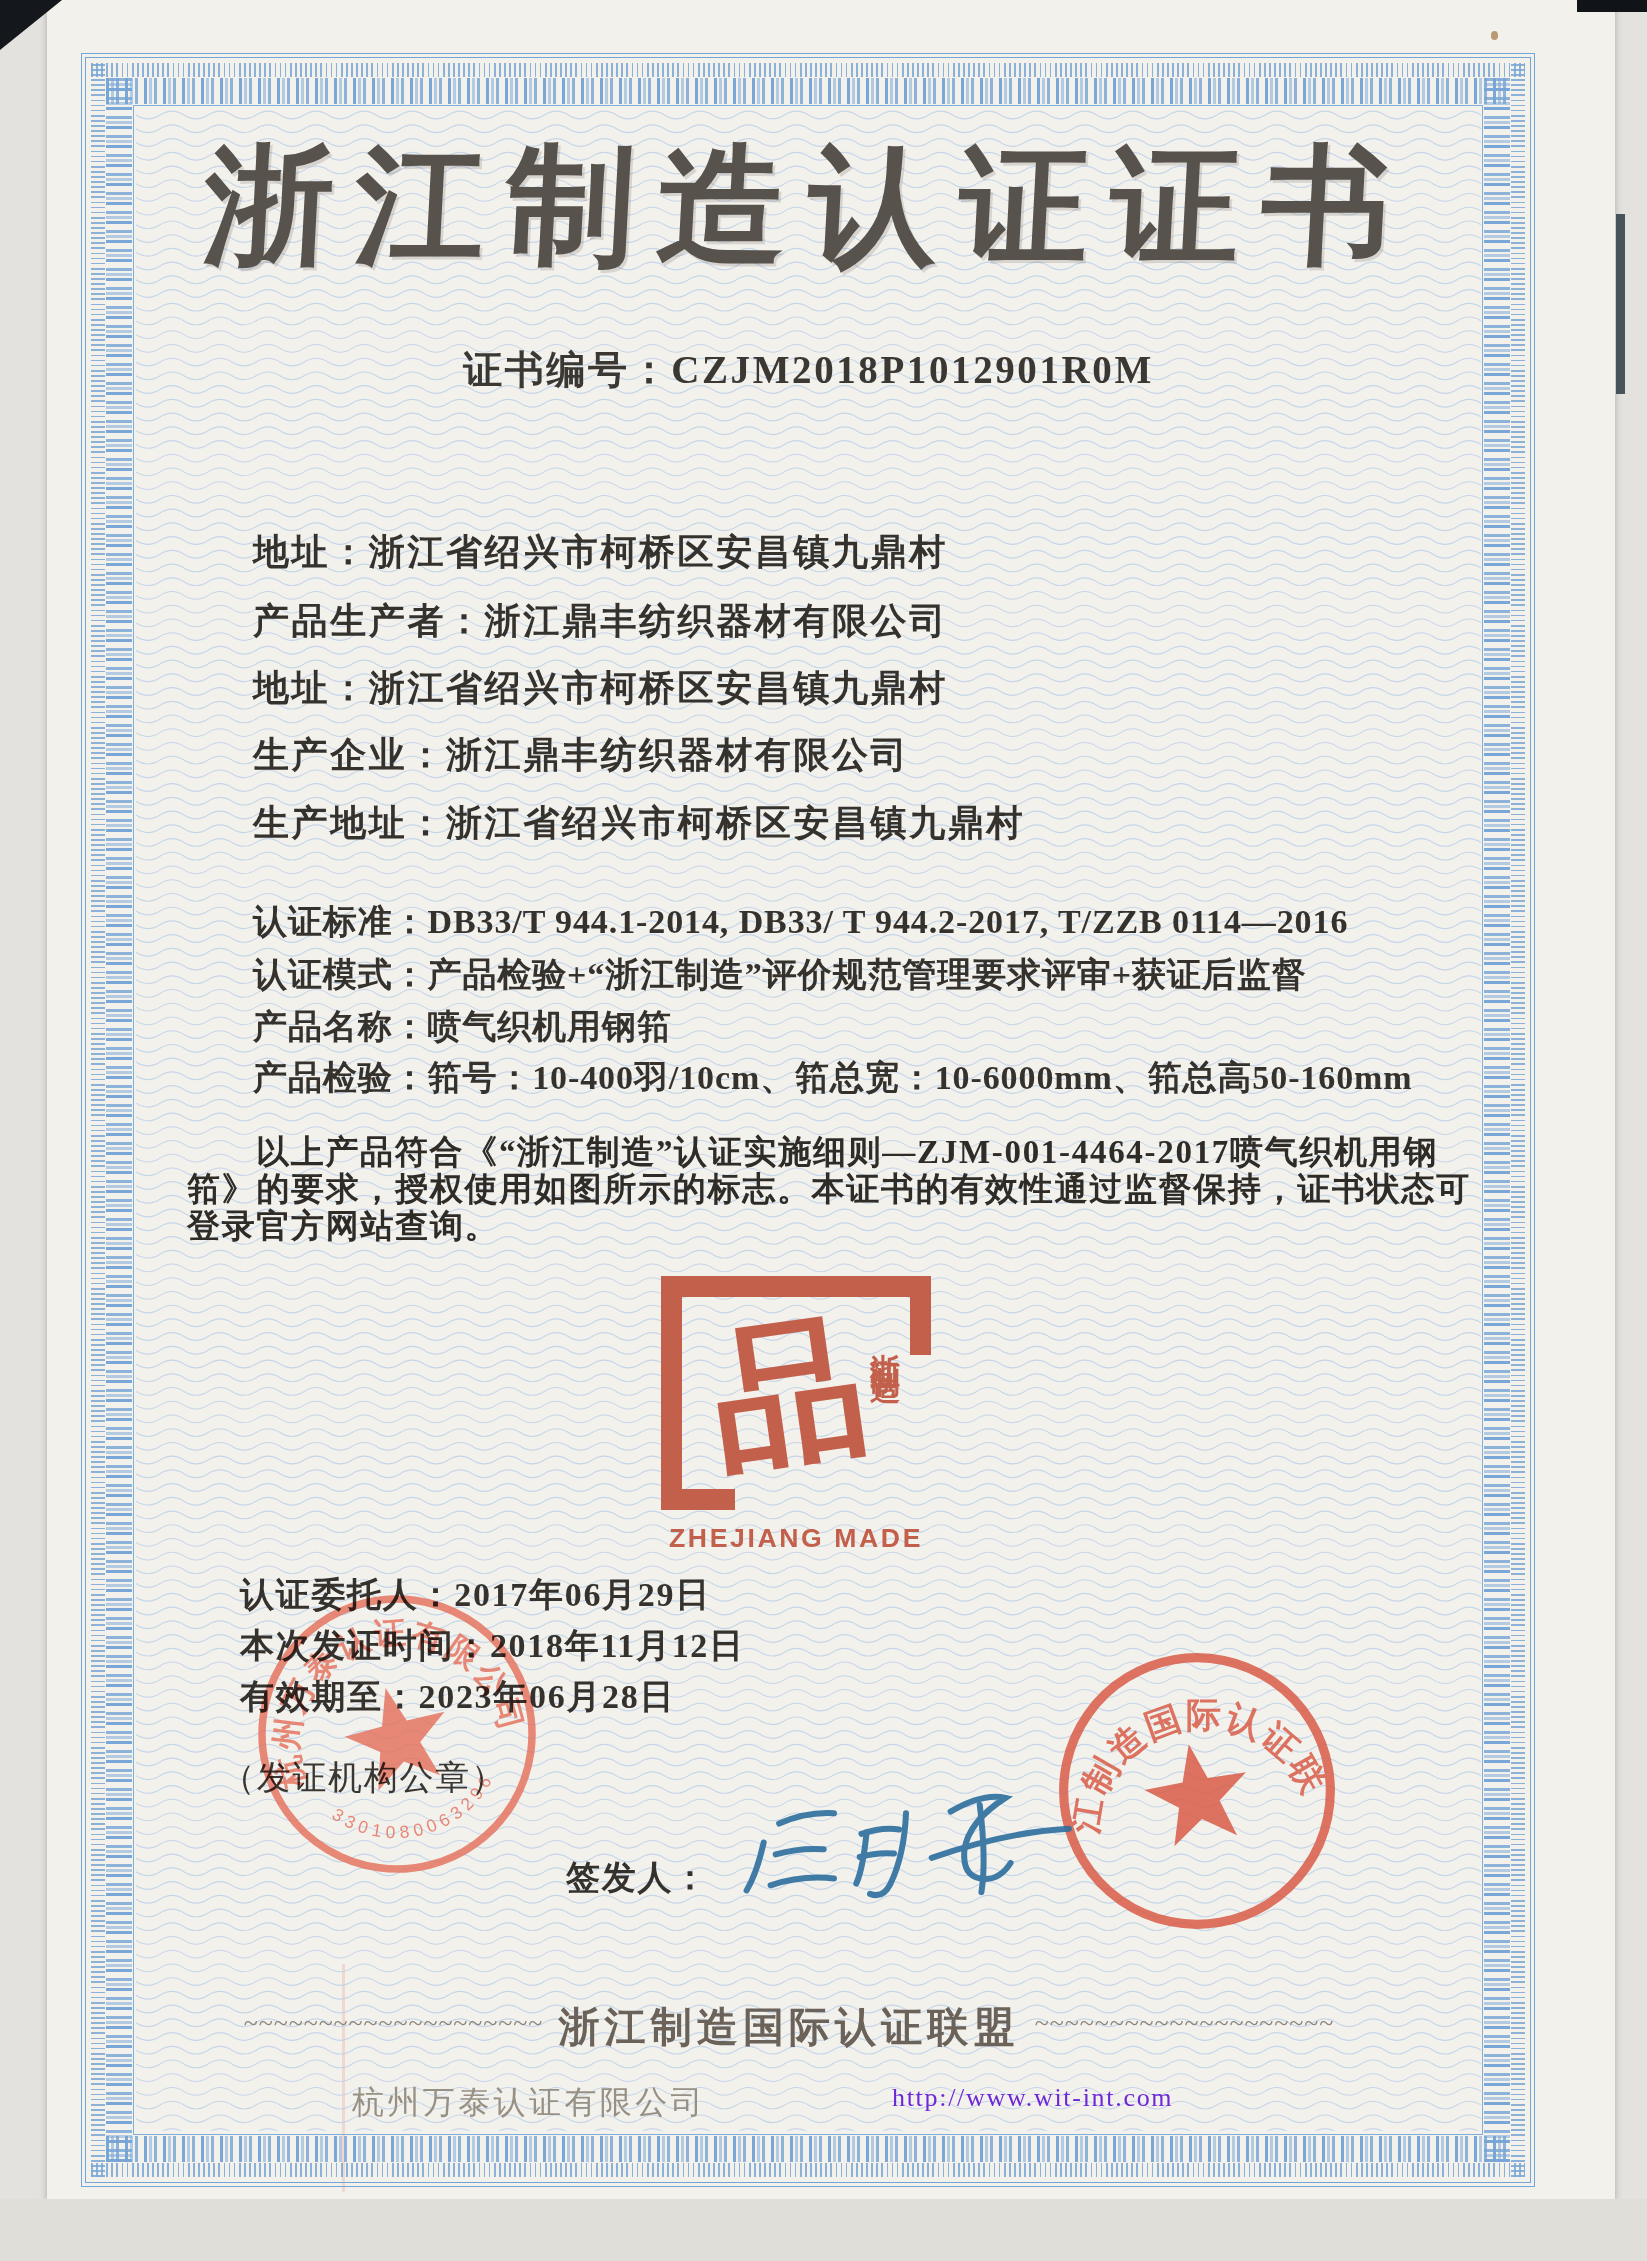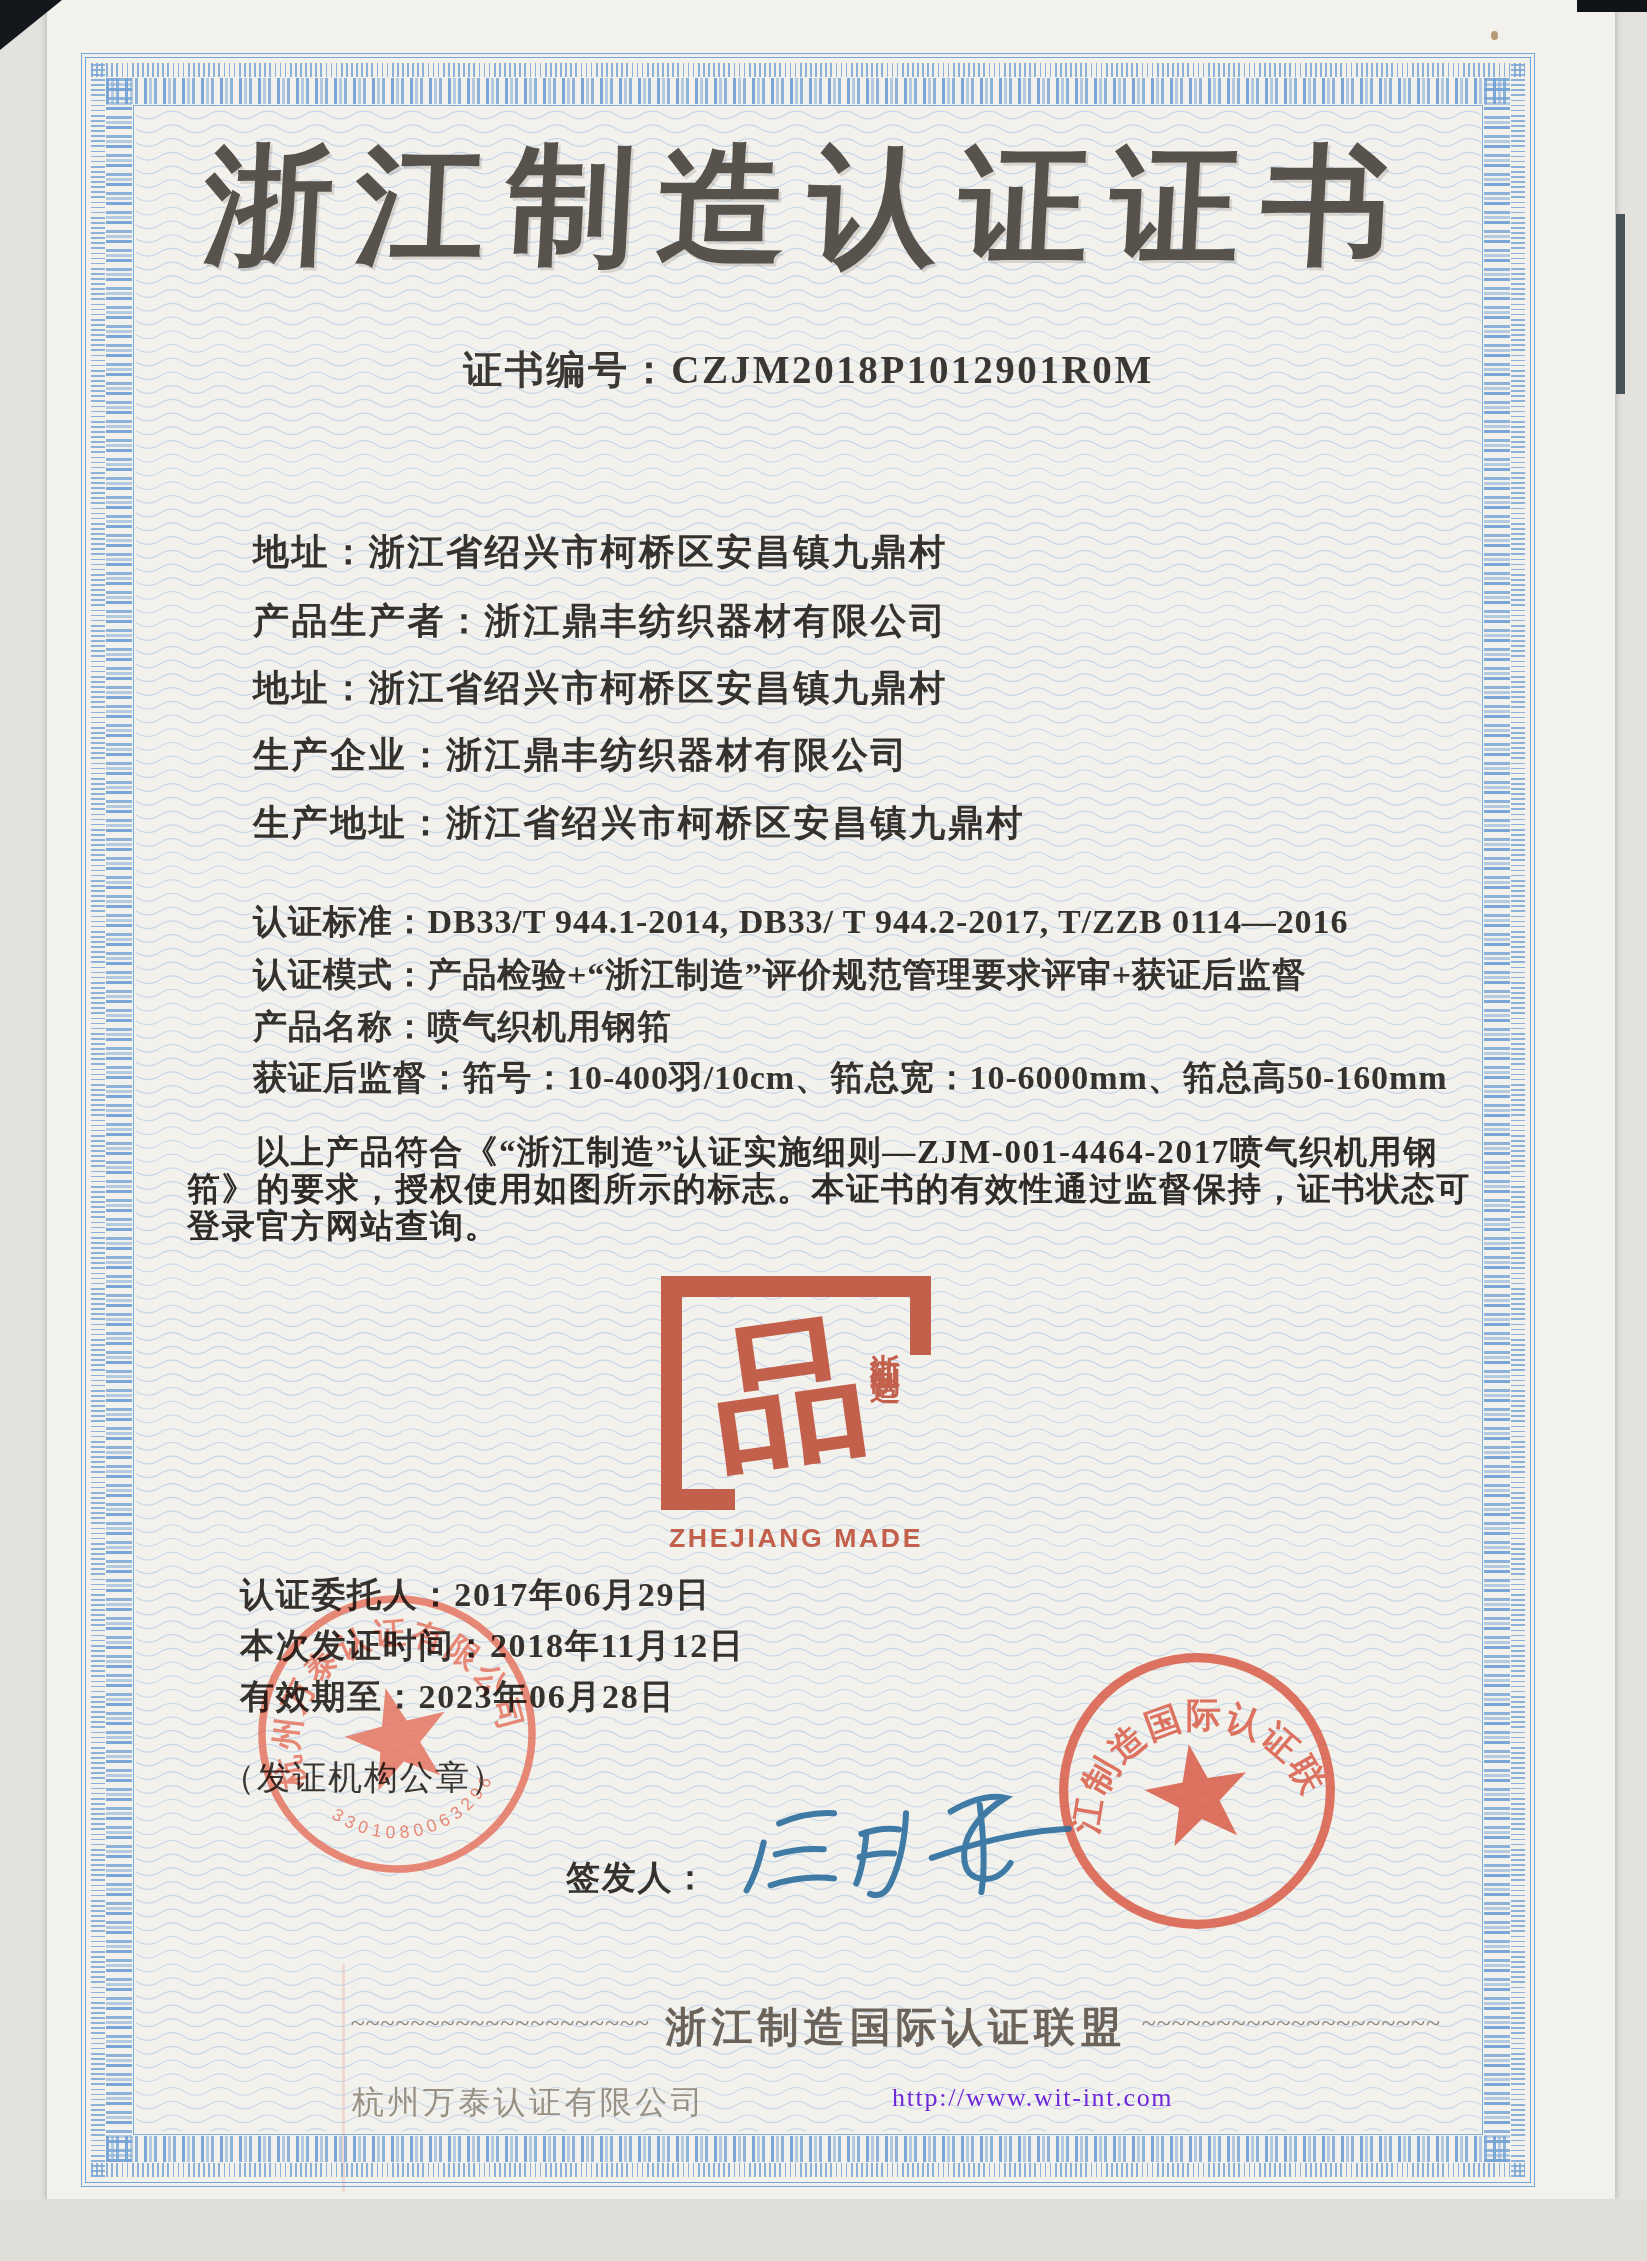--- a/index.html
+++ b/index.html
@@ -52,21 +52,21 @@
   .logo .side{position:absolute;right:26px;top:53px;writing-mode:vertical-rl;font-size:30px;font-weight:bold;color:#c2604c;letter-spacing:6.9px;font-family:"Liberation Sans",sans-serif;}
   .logo .cap{position:absolute;left:0;right:0;top:247px;text-align:center;font-size:26.6px;font-weight:bold;letter-spacing:2.6px;color:#c2604c;font-family:"Liberation Sans",sans-serif;}
 
   .date{left:240px;font-size:34px;font-weight:bold;letter-spacing:1.7px;}
   .sealnote{left:221px;top:1755px;font-size:34px;letter-spacing:1.7px;color:#3a3732;}
   .issuer{left:566px;top:1855px;font-size:34px;font-weight:bold;letter-spacing:1.7px;}
 
   .stamp{position:absolute;mix-blend-mode:multiply;}
   .sig{position:absolute;left:738px;top:1772px;z-index:6;}
 
-  .alliance{left:137px;top:2000px;width:1304px;text-align:right;font-size:41px;font-weight:bold;letter-spacing:5.1px;color:#6b635a;}
+  .alliance{left:137px;top:2000px;width:1304px;text-align:center;font-size:41px;font-weight:bold;letter-spacing:5.1px;color:#6b635a;}
   .flourish{font-size:26px;font-weight:normal;letter-spacing:0.9px;color:#8d867c;vertical-align:10.3px;}
   .footer-co{left:352px;top:2081px;font-size:32px;letter-spacing:3.4px;color:#979085;}
   .footer-url{left:892px;top:2083px;font-size:26px;letter-spacing:1.7px;color:#6d28d9;}
 </style>
 </head>
 <body>
 
 <div class="page">
   <div class="paper"></div>
   <div class="corner-tl"></div>
@@ -251,21 +251,21 @@
 
     <div class="t field" style="top:528px"><span>地址：</span><span>浙江省绍兴市柯桥区安昌镇九鼎村</span></div>
     <div class="t field" style="top:597px"><span>产品生产者：</span><span>浙江鼎丰纺织器材有限公司</span></div>
     <div class="t field" style="top:664px"><span>地址：</span><span>浙江省绍兴市柯桥区安昌镇九鼎村</span></div>
     <div class="t field" style="top:731px"><span>生产企业：</span><span>浙江鼎丰纺织器材有限公司</span></div>
     <div class="t field" style="top:799px"><span>生产地址：</span><span>浙江省绍兴市柯桥区安昌镇九鼎村</span></div>
 
     <div class="t std" style="top:899px"><span>认证标准：</span><span>DB33/T 944.1-2014, DB33/ T 944.2-2017, T/ZZB 0114—2016</span></div>
     <div class="t std" style="top:1004px"><span>产品名称：</span><span>喷气织机用钢筘</span></div>
     <div class="t std" style="top:952px"><span>认证模式：</span><span>产品检验+“浙江制造”评价规范管理要求评审+获证后监督</span></div>
-    <div class="t std" style="top:1055px"><span>获证后监督：</span><span>筘号：10-400羽/10cm、筘总宽：10-6000mm、筘总高50-160mm</span></div>
+    <div class="t std" style="top:1055px"><span>产品检验：</span><span>筘号：10-400羽/10cm、筘总宽：10-6000mm、筘总高50-160mm</span></div>
 
     <div class="para">以上产品符合《“浙江制造”认证实施细则—ZJM-001-4464-2017喷气织机用钢筘》的要求，授权使用如图所示的标志。本证书的有效性通过监督保持，证书状态可登录官方网站查询。</div>
 
     <div class="logo">
       <div class="bar top"></div>
       <div class="bar rseg"></div>
       <div class="bar lseg"></div>
       <div class="bar foot"></div>
       <div class="pin">品</div>
       <div class="side">浙江制造</div>

